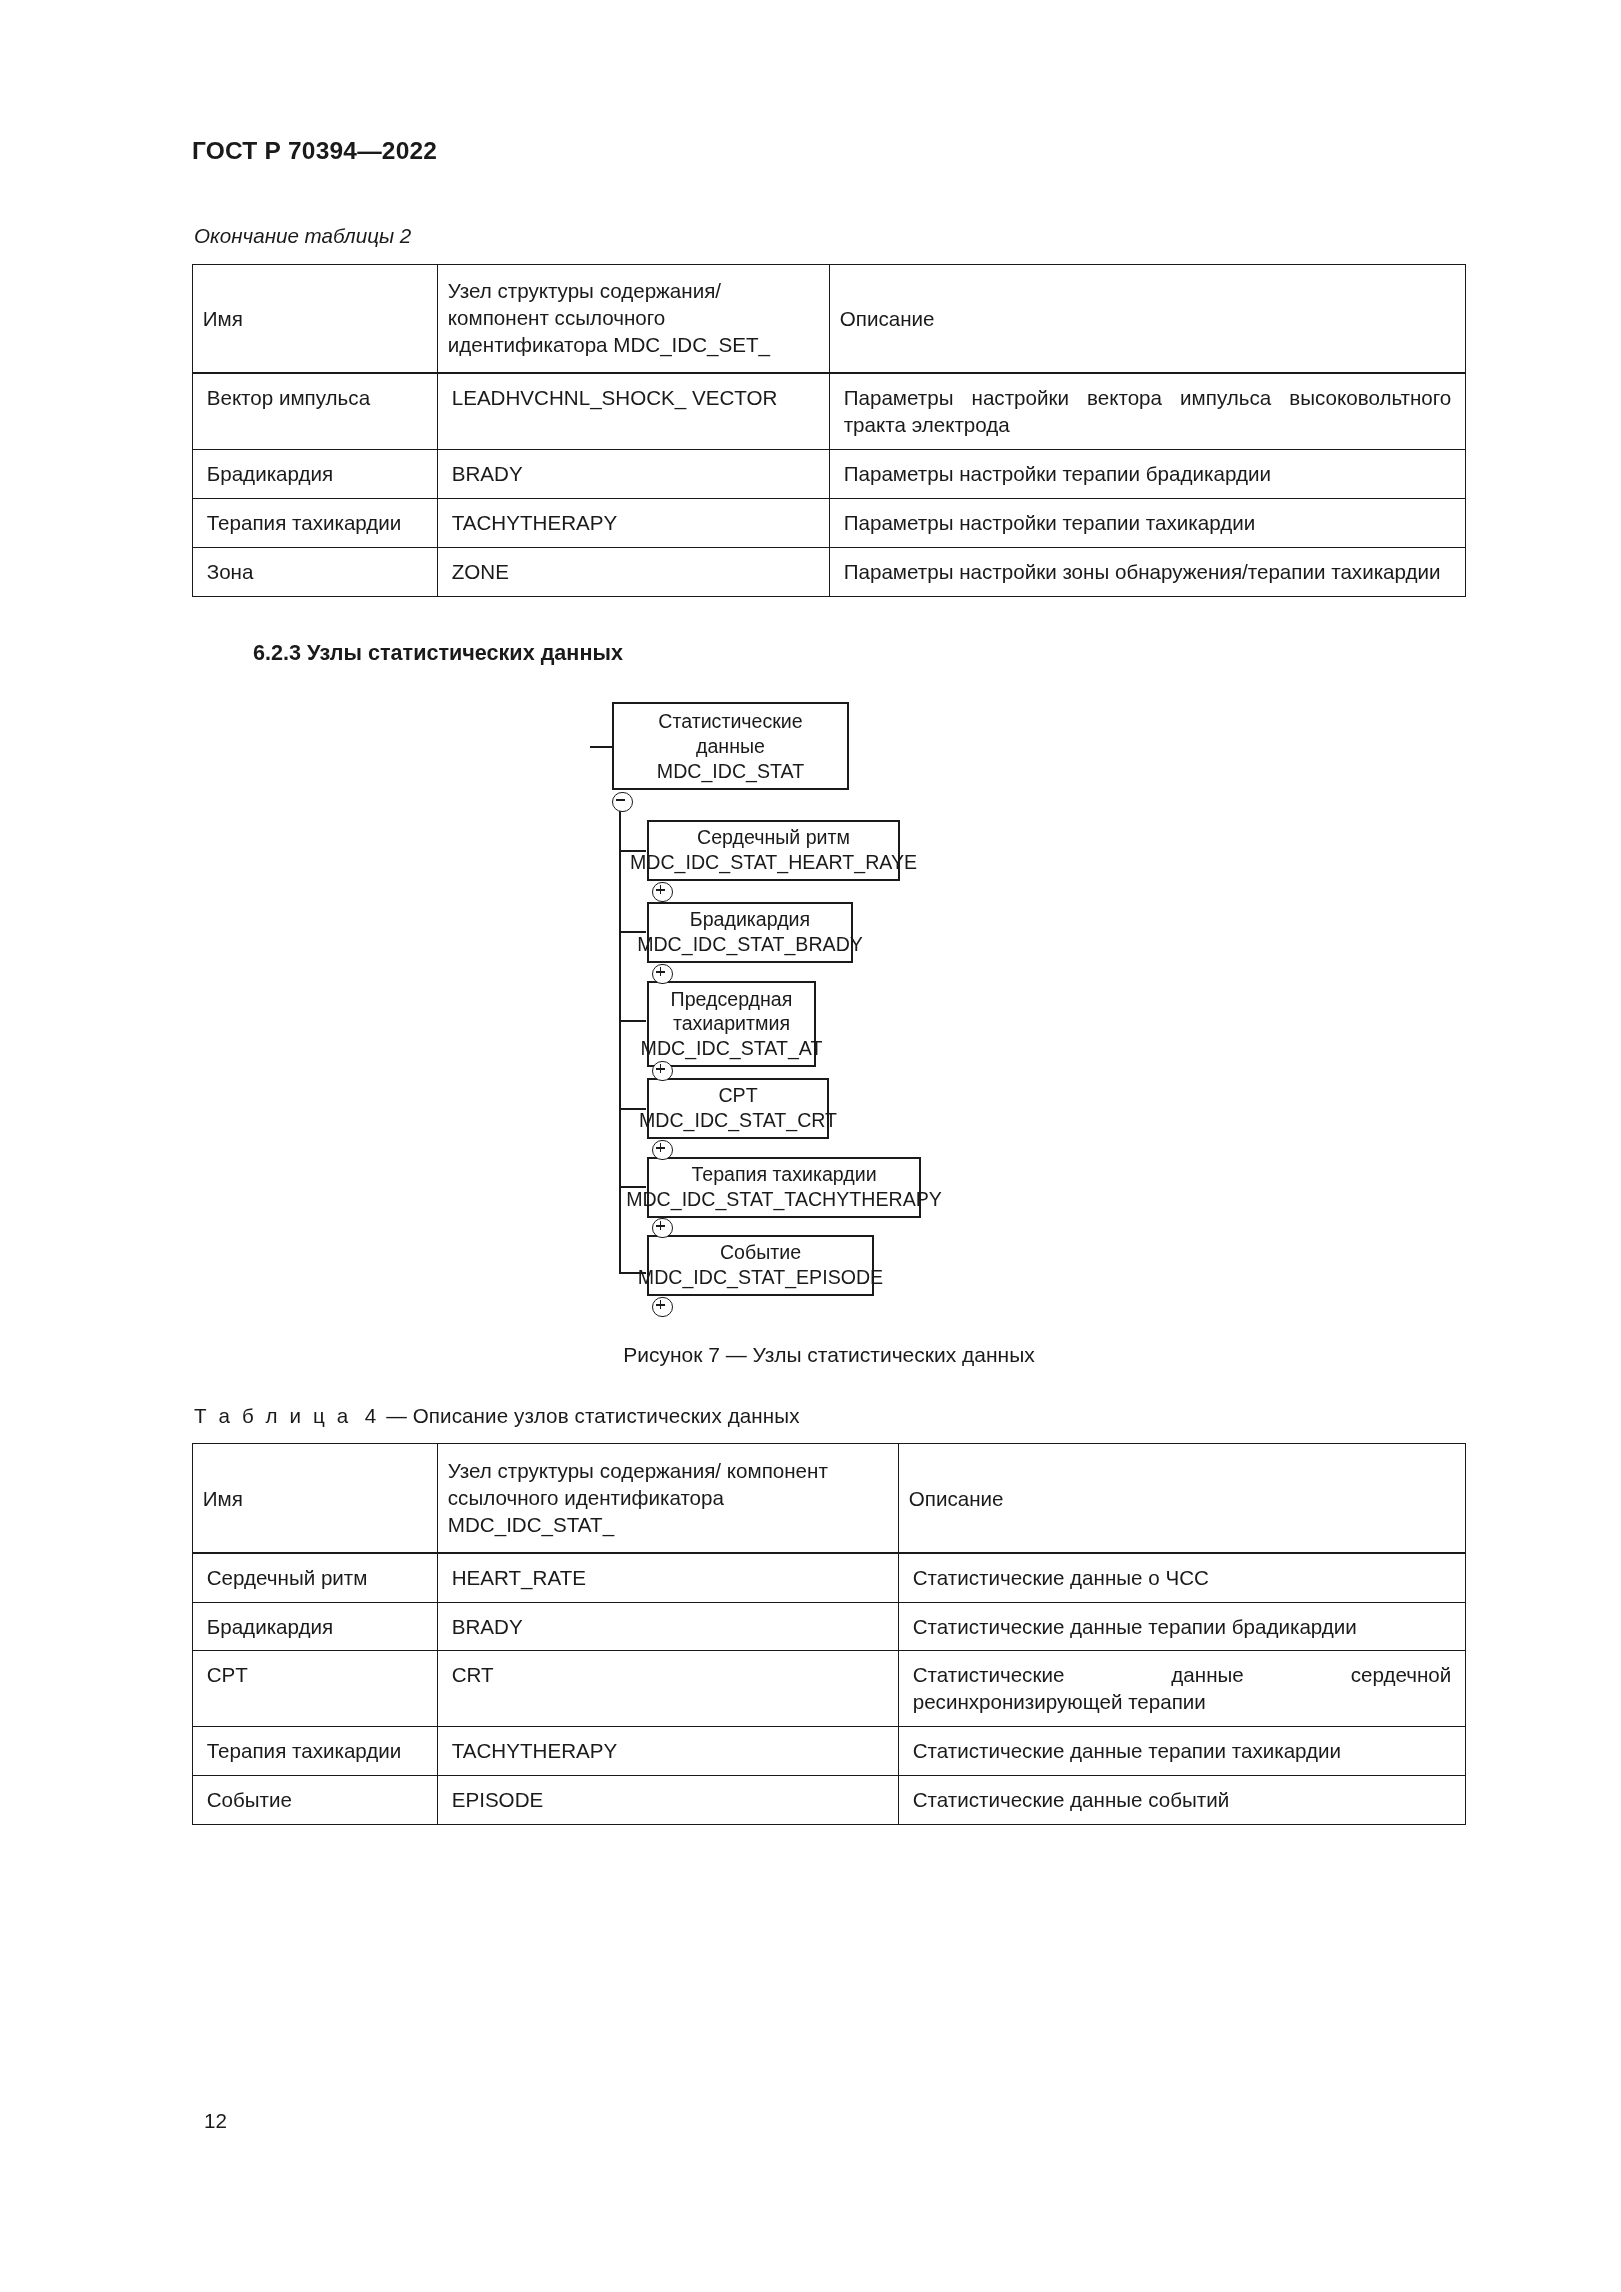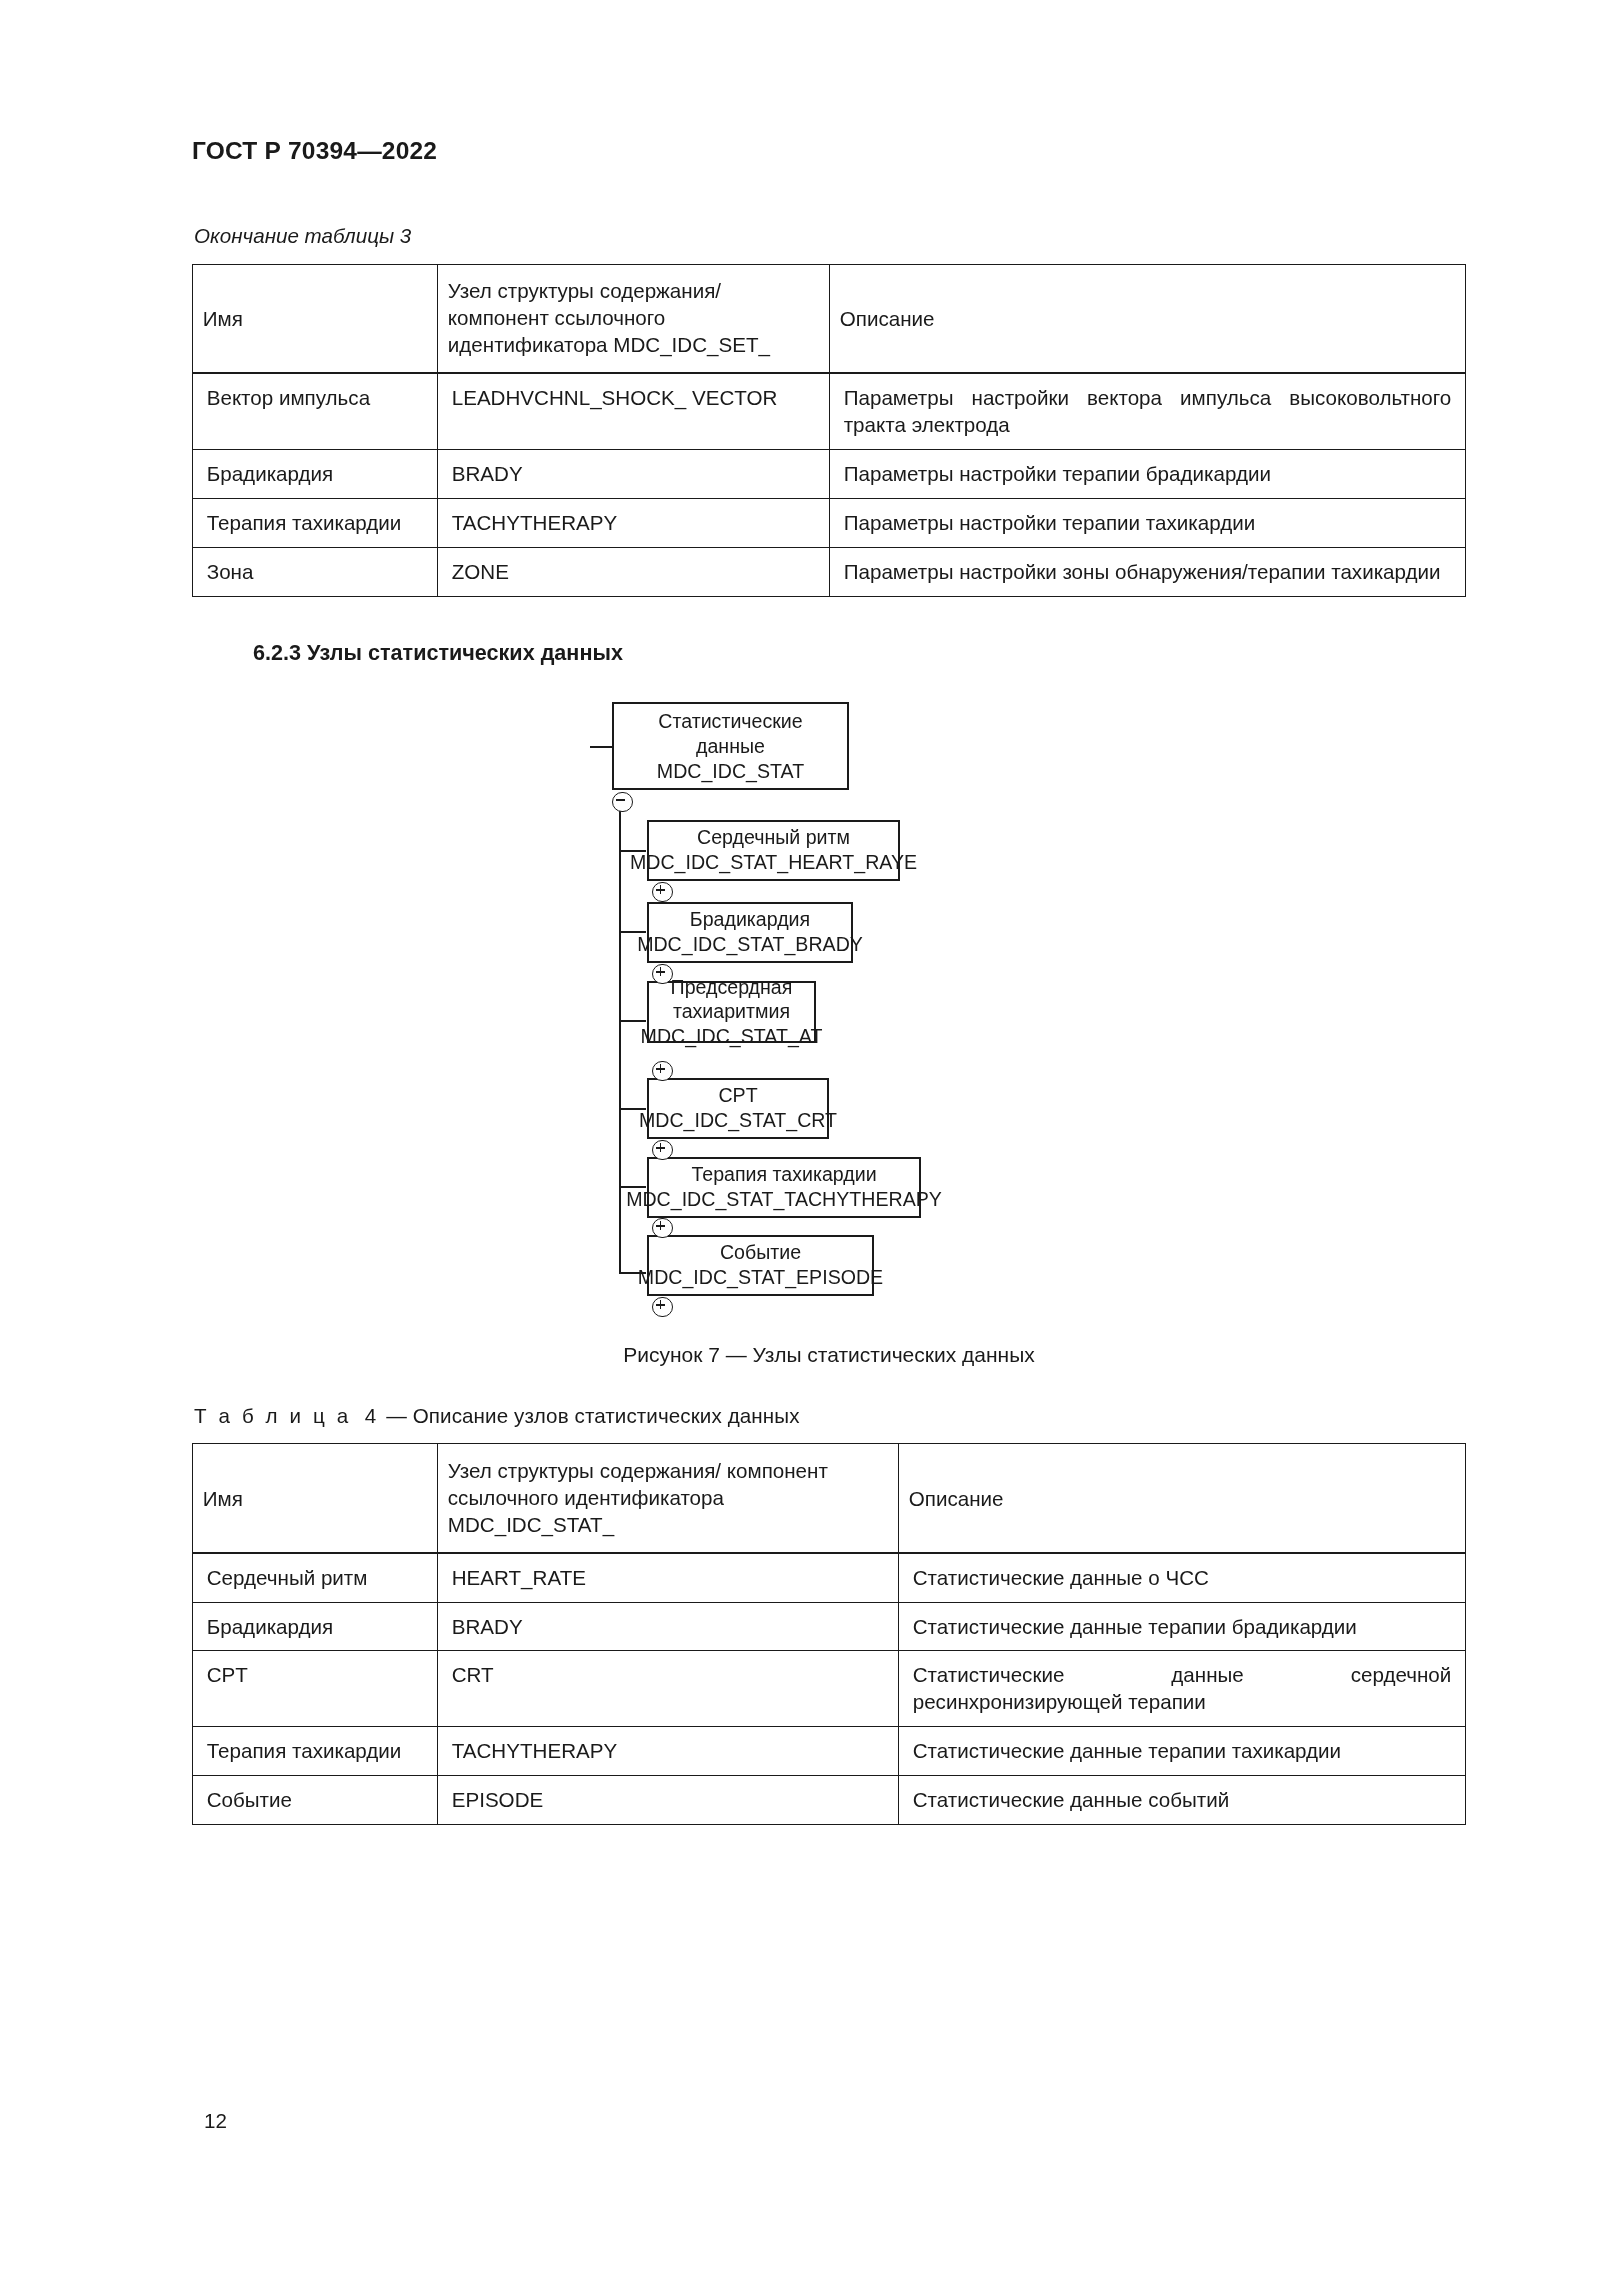--- a/index.html
+++ b/index.html
@@ -161,21 +161,21 @@
 </style>
 </head>
 <body>
 
 <div class="page">
 
   <div class="content">
 
     <div class="doc-header">ГОСТ Р 70394—2022</div>
 
-    <div class="table-caption-italic">Окончание таблицы 3</div>
+    <div class="table-caption-italic">Окончание таблицы 2</div>
 
     <table class="gost">
       <colgroup>
         <col class="col-name">
           <col class="col-node">
           <col class="col-desc">
       </colgroup>
       <thead>
         <tr>
           <th>Имя</th>
@@ -234,21 +234,21 @@
       <div class="fig-line h" style="left:427px; top:155px; width:27.4px;"></div>
       <div class="node-glyph plus" style="left:460px; top:187px;"></div>
 
       <div class="fig-box" style="left:455px; top:207px; width:206px; height:61px;">
         <div>Брадикардия</div>
         <div>MDC_IDC_STAT_BRADY</div>
       </div>
       <div class="fig-line h" style="left:427px; top:236px; width:27.4px;"></div>
       <div class="node-glyph plus" style="left:460px; top:269px;"></div>
 
-      <div class="fig-box" style="left:455px; top:286px; width:169px; height:62px;">
+      <div class="fig-box" style="left:455px; top:286px; width:169px; height:86px;">
         <div>Предсердная</div>
         <div>тахиаритмия</div>
         <div>MDC_IDC_STAT_AT</div>
       </div>
       <div class="fig-line h" style="left:427px; top:325px; width:27.4px;"></div>
       <div class="node-glyph plus" style="left:460px; top:366px;"></div>
 
       <div class="fig-box" style="left:455px; top:383px; width:182px; height:61px;">
         <div>CPT</div>
         <div>MDC_IDC_STAT_CRT</div>

